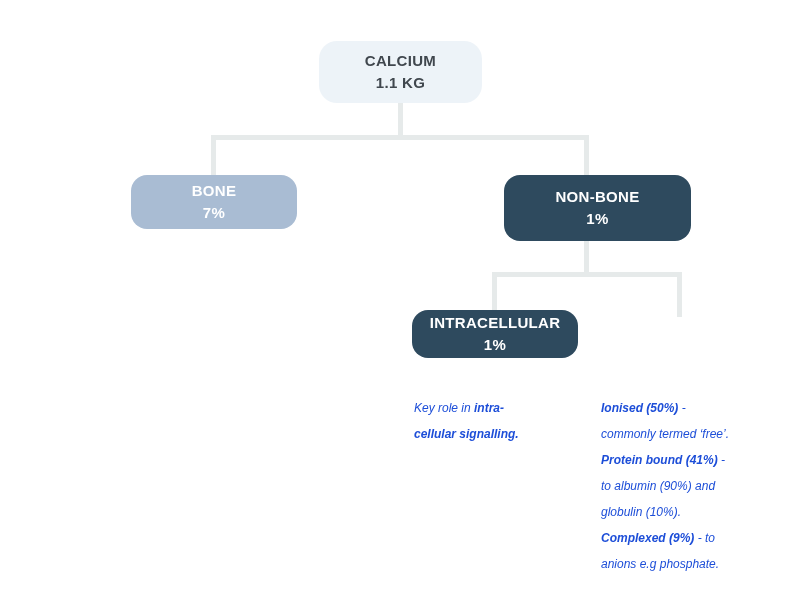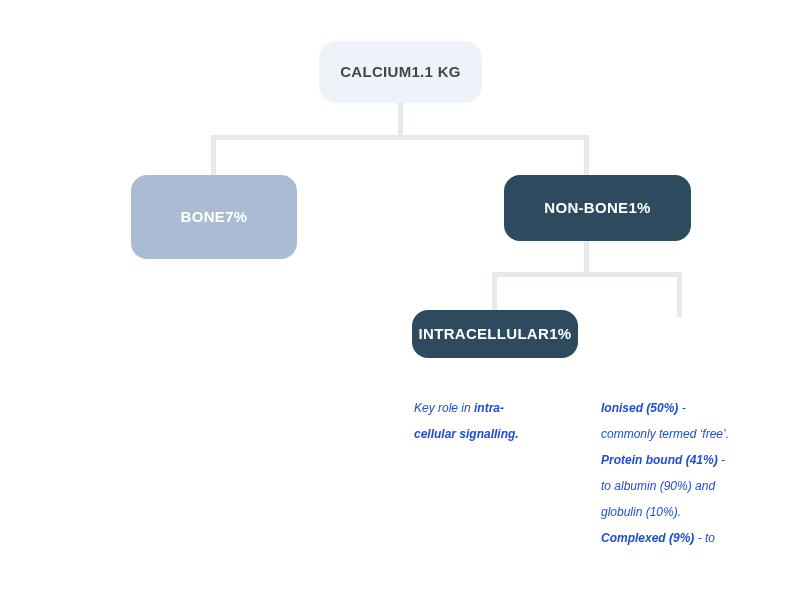--- a/index.html
+++ b/index.html
@@ -27,20 +27,21 @@
   .conn2-v-top   { left: 584px; top: 235px; width: 5px;  height: 42px; }
   .conn2-h       { left: 492px; top: 272px; width: 190px; height: 5px; }
   .conn2-v-left  { left: 492px; top: 272px; width: 5px;  height: 45px; }
   .conn2-v-right { left: 677px; top: 272px; width: 5px;  height: 45px; }
 
   
   .node {
     position: absolute;
     border-radius: 16px;
     display: flex;
+    flex-direction: column;
     align-items: center;
     justify-content: center;
     text-align: left;
   }
   .node .node-label,
   .node .node-value {
     font-weight: 700;
     font-size: 15px;
     line-height: 22px;
     letter-spacing: 0.3px;
@@ -48,21 +49,21 @@
     white-space: nowrap;
   }
   .node-calcium {
     left: 319px; top: 41px; width: 163px; height: 62px;
     background: #edf3f8;
     border-radius: 18px;
   }
   .node-calcium .node-label,
   .node-calcium .node-value { color: #40474e; }
   .node-bone {
-    left: 131px; top: 175px; width: 166px; height: 84px;
+    left: 131px; top: 175px; width: 166px; height: 54px;
     background: #a9bcd3;
   }
   .node-non-bone {
     left: 504px; top: 175px; width: 187px; height: 66px;
     background: #2e4a5e;
   }
   .node-intracellular {
     left: 412px; top: 310px; width: 166px; height: 48px;
     background: #2e4a5e;
   }
@@ -144,15 +145,18 @@
     </p>
     <p>
       <span class="seg-reg">to albumin (90%) and</span><span class="seg-bold"></span><span class="seg-reg"></span>
     </p>
     <p>
       <span class="seg-reg">globulin (10%).</span><span class="seg-bold"></span><span class="seg-reg"></span>
     </p>
     <p>
       <span class="seg-reg"></span><span class="seg-bold">Complexed (9%)</span><span class="seg-reg"> - to</span>
     </p>
+    <p>
+      <span class="seg-reg">anions e.g phosphate.</span><span class="seg-bold"></span><span class="seg-reg"></span>
+    </p>
   </div>
 
 </div>
 
 </body></html>

